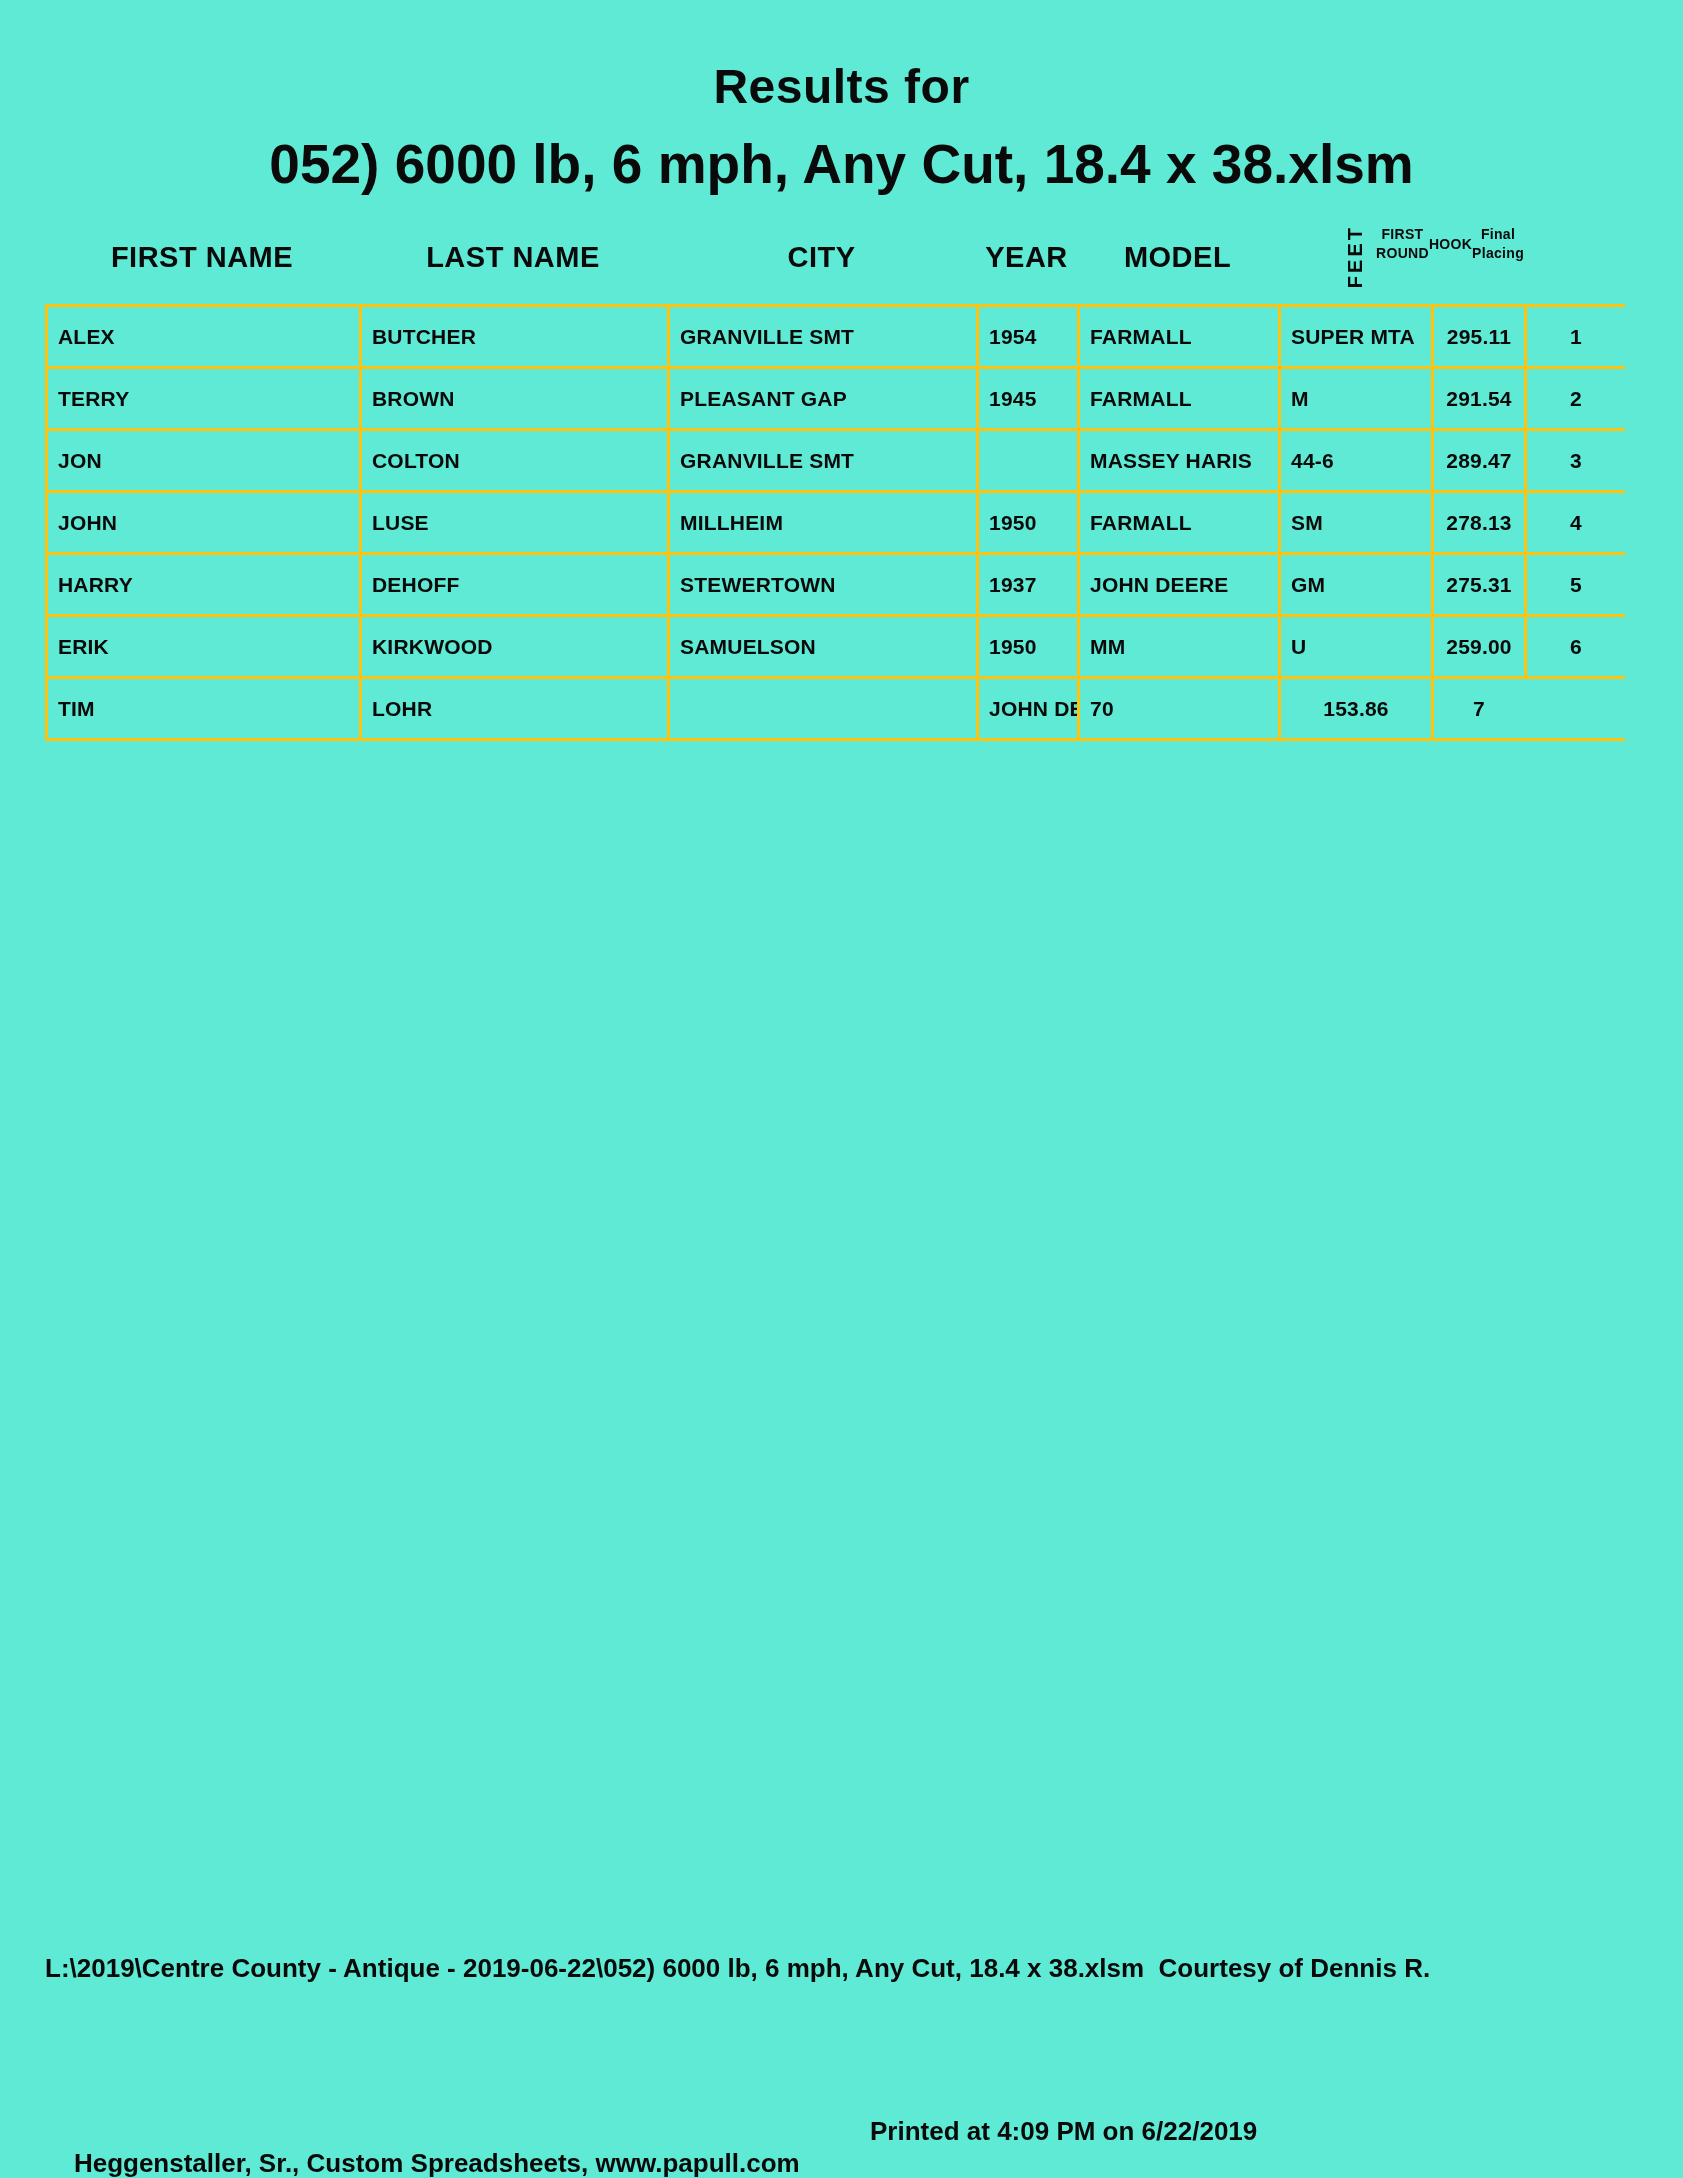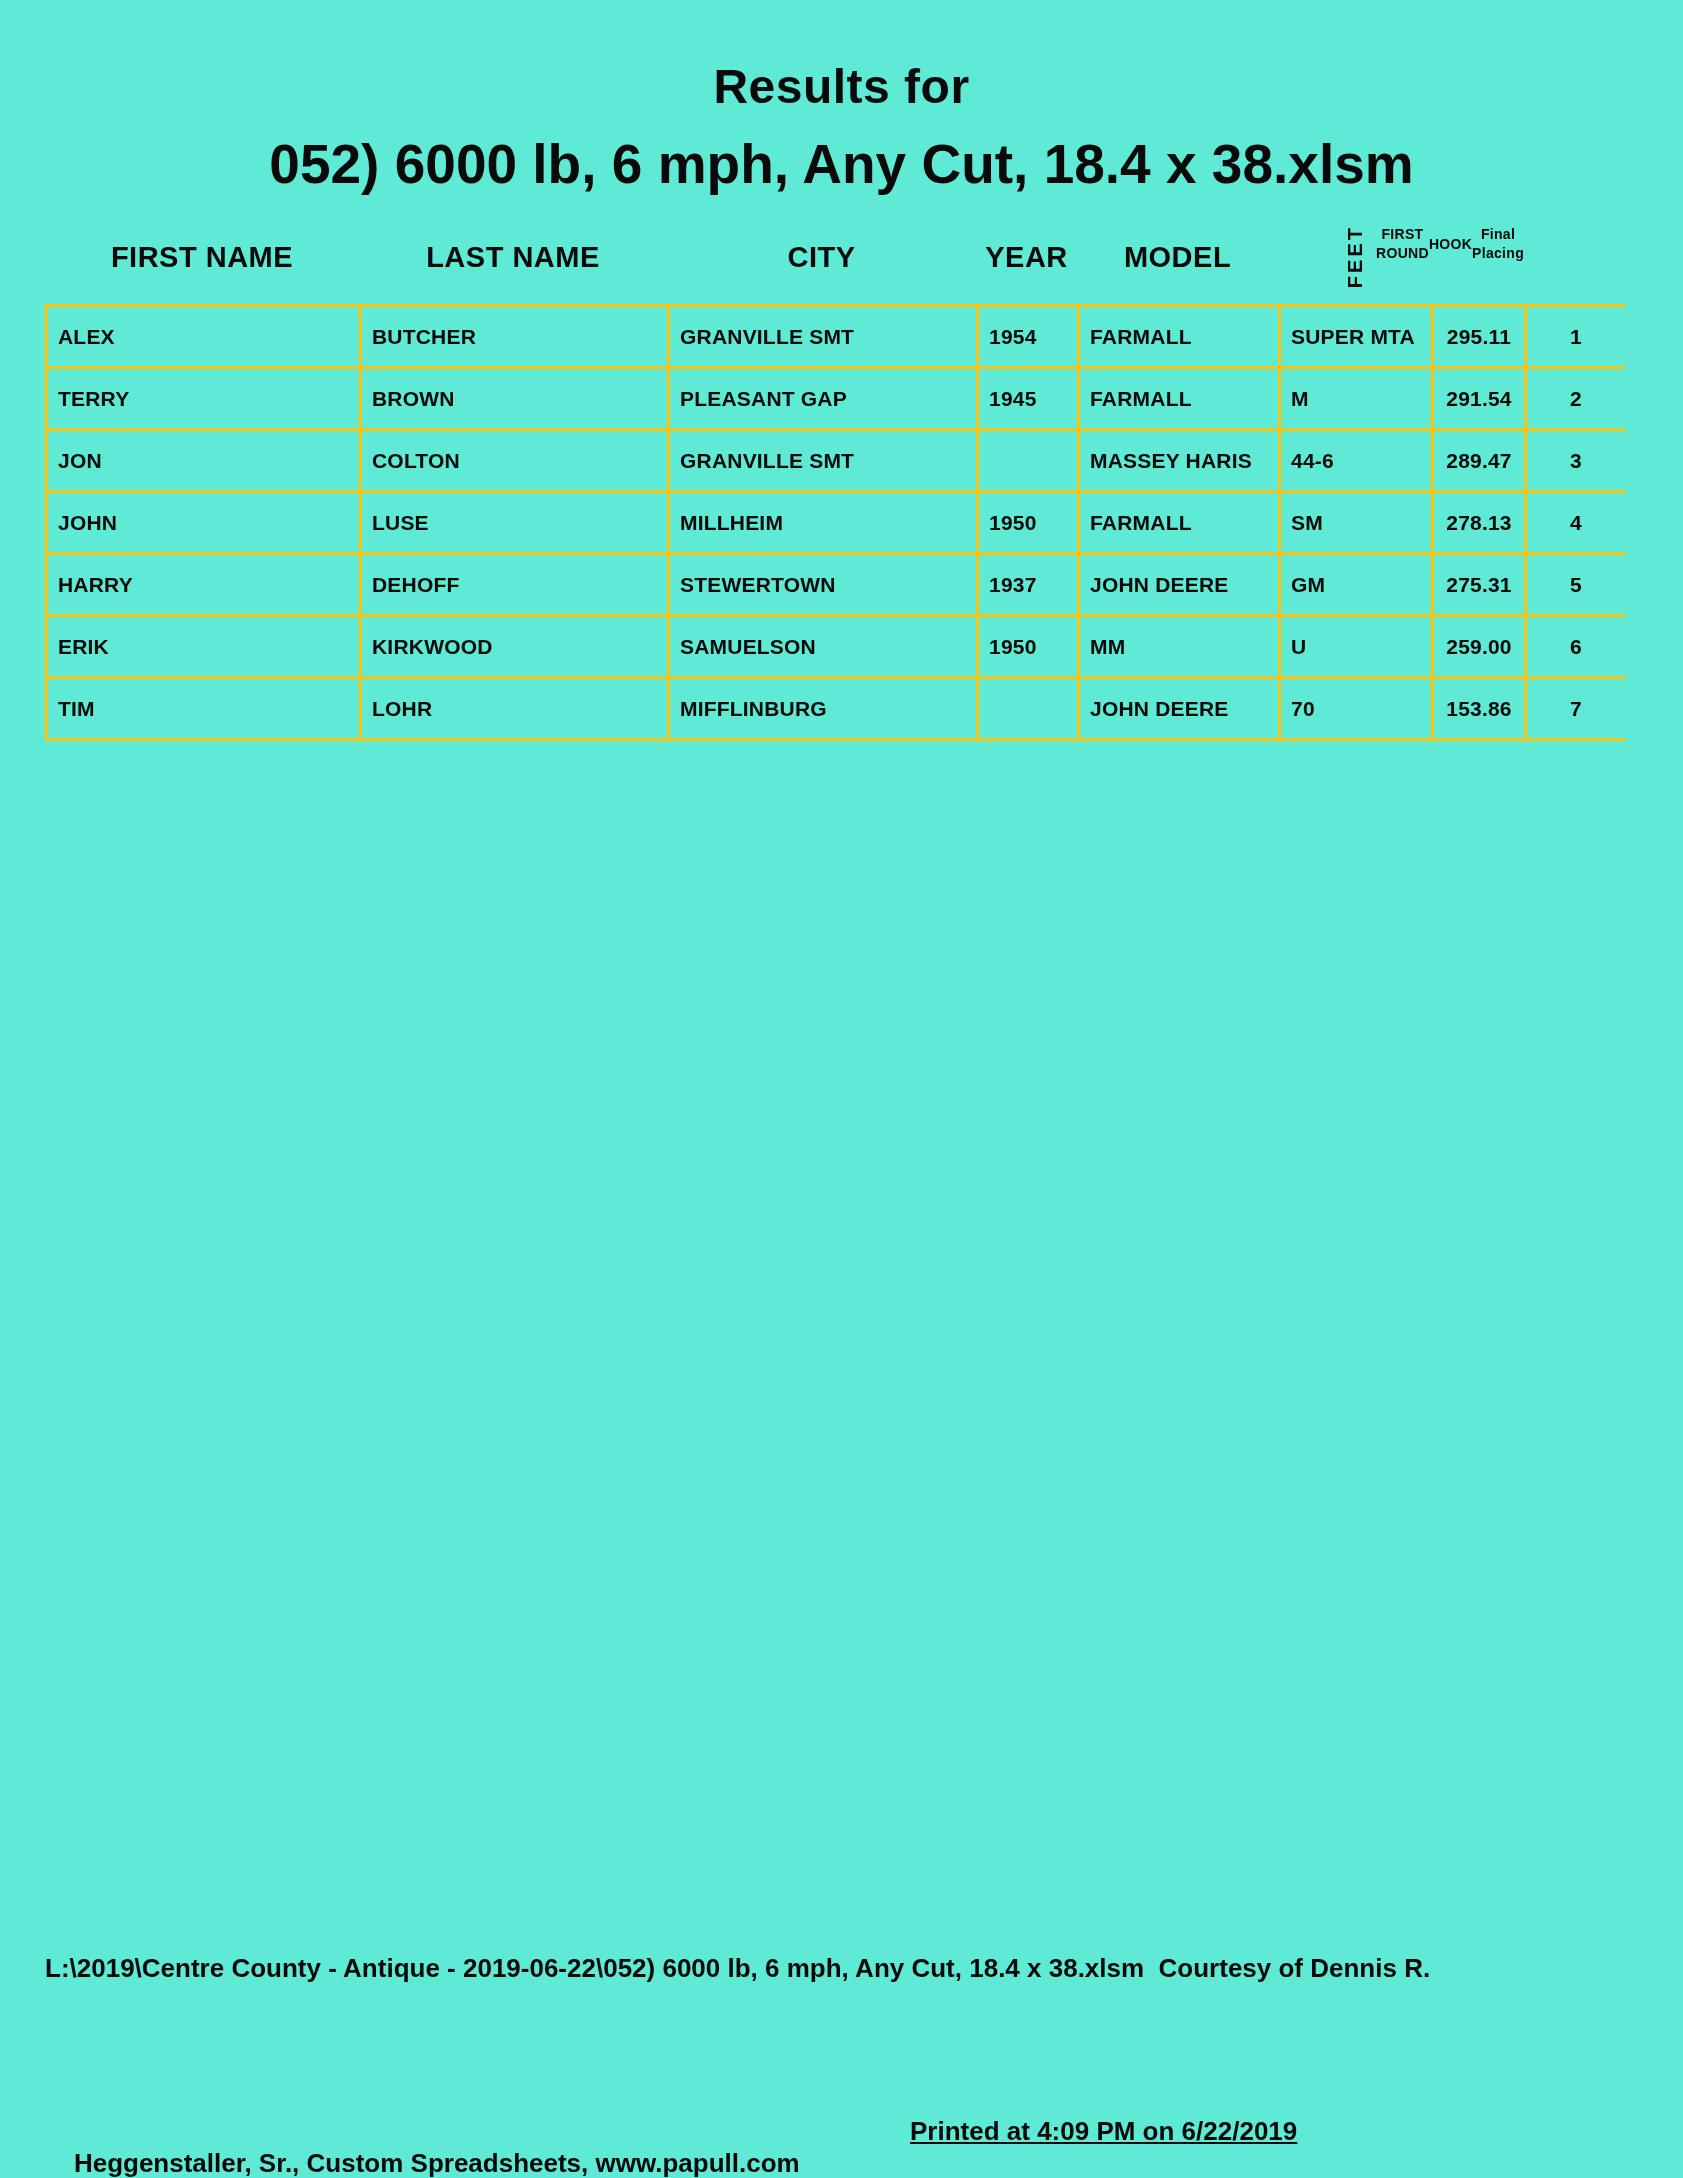--- a/index.html
+++ b/index.html
@@ -47,21 +47,21 @@
   }
   .tcell.ctr { justify-content:center; padding-left:0; }
   .footer-line1 {
     position:absolute; left:45px; top:1952px; width:1604px;
     font-size:26px; line-height:32px; white-space:pre;
   }
   .footer-line2 {
     position:absolute; left:45px; top:2115px; width:1604px;
     font-size:26px; line-height:32px; white-space:pre;
   }
-  .printed { position:absolute; left:865px; top:0; white-space:pre;text-decoration:underline; }
+  .printed { position:absolute; left:825px; top:0; white-space:pre; }
 </style>
 </head>
 <body>
 
 <div class="page">
 
   <div class="title">Results for</div>
   <div class="subtitle">052) 6000 lb, 6 mph, Any Cut, 18.4 x 38.xlsm</div>
 
   <div class="table-wrap">
@@ -137,21 +137,20 @@
           <div class="tcell">SAMUELSON</div>
           <div class="tcell">1950</div>
           <div class="tcell">MM</div>
           <div class="tcell">U</div>
           <div class="tcell ctr">259.00</div>
           <div class="tcell ctr">6</div>
         </div>
         <div class="trow">
           <div class="tcell">TIM</div>
           <div class="tcell">LOHR</div>
-          <div class="tcell">MIFFLINBURG</div>
           <div class="tcell"></div>
           <div class="tcell">JOHN DEERE</div>
           <div class="tcell">70</div>
           <div class="tcell ctr">153.86</div>
           <div class="tcell ctr">7</div>
         </div>
       </div>
   </div>
 
   <div class="footer-line1">L:\2019\Centre County - Antique - 2019-06-22\052) 6000 lb, 6 mph, Any Cut, 18.4 x 38.xlsm  Courtesy of Dennis R.</div>

